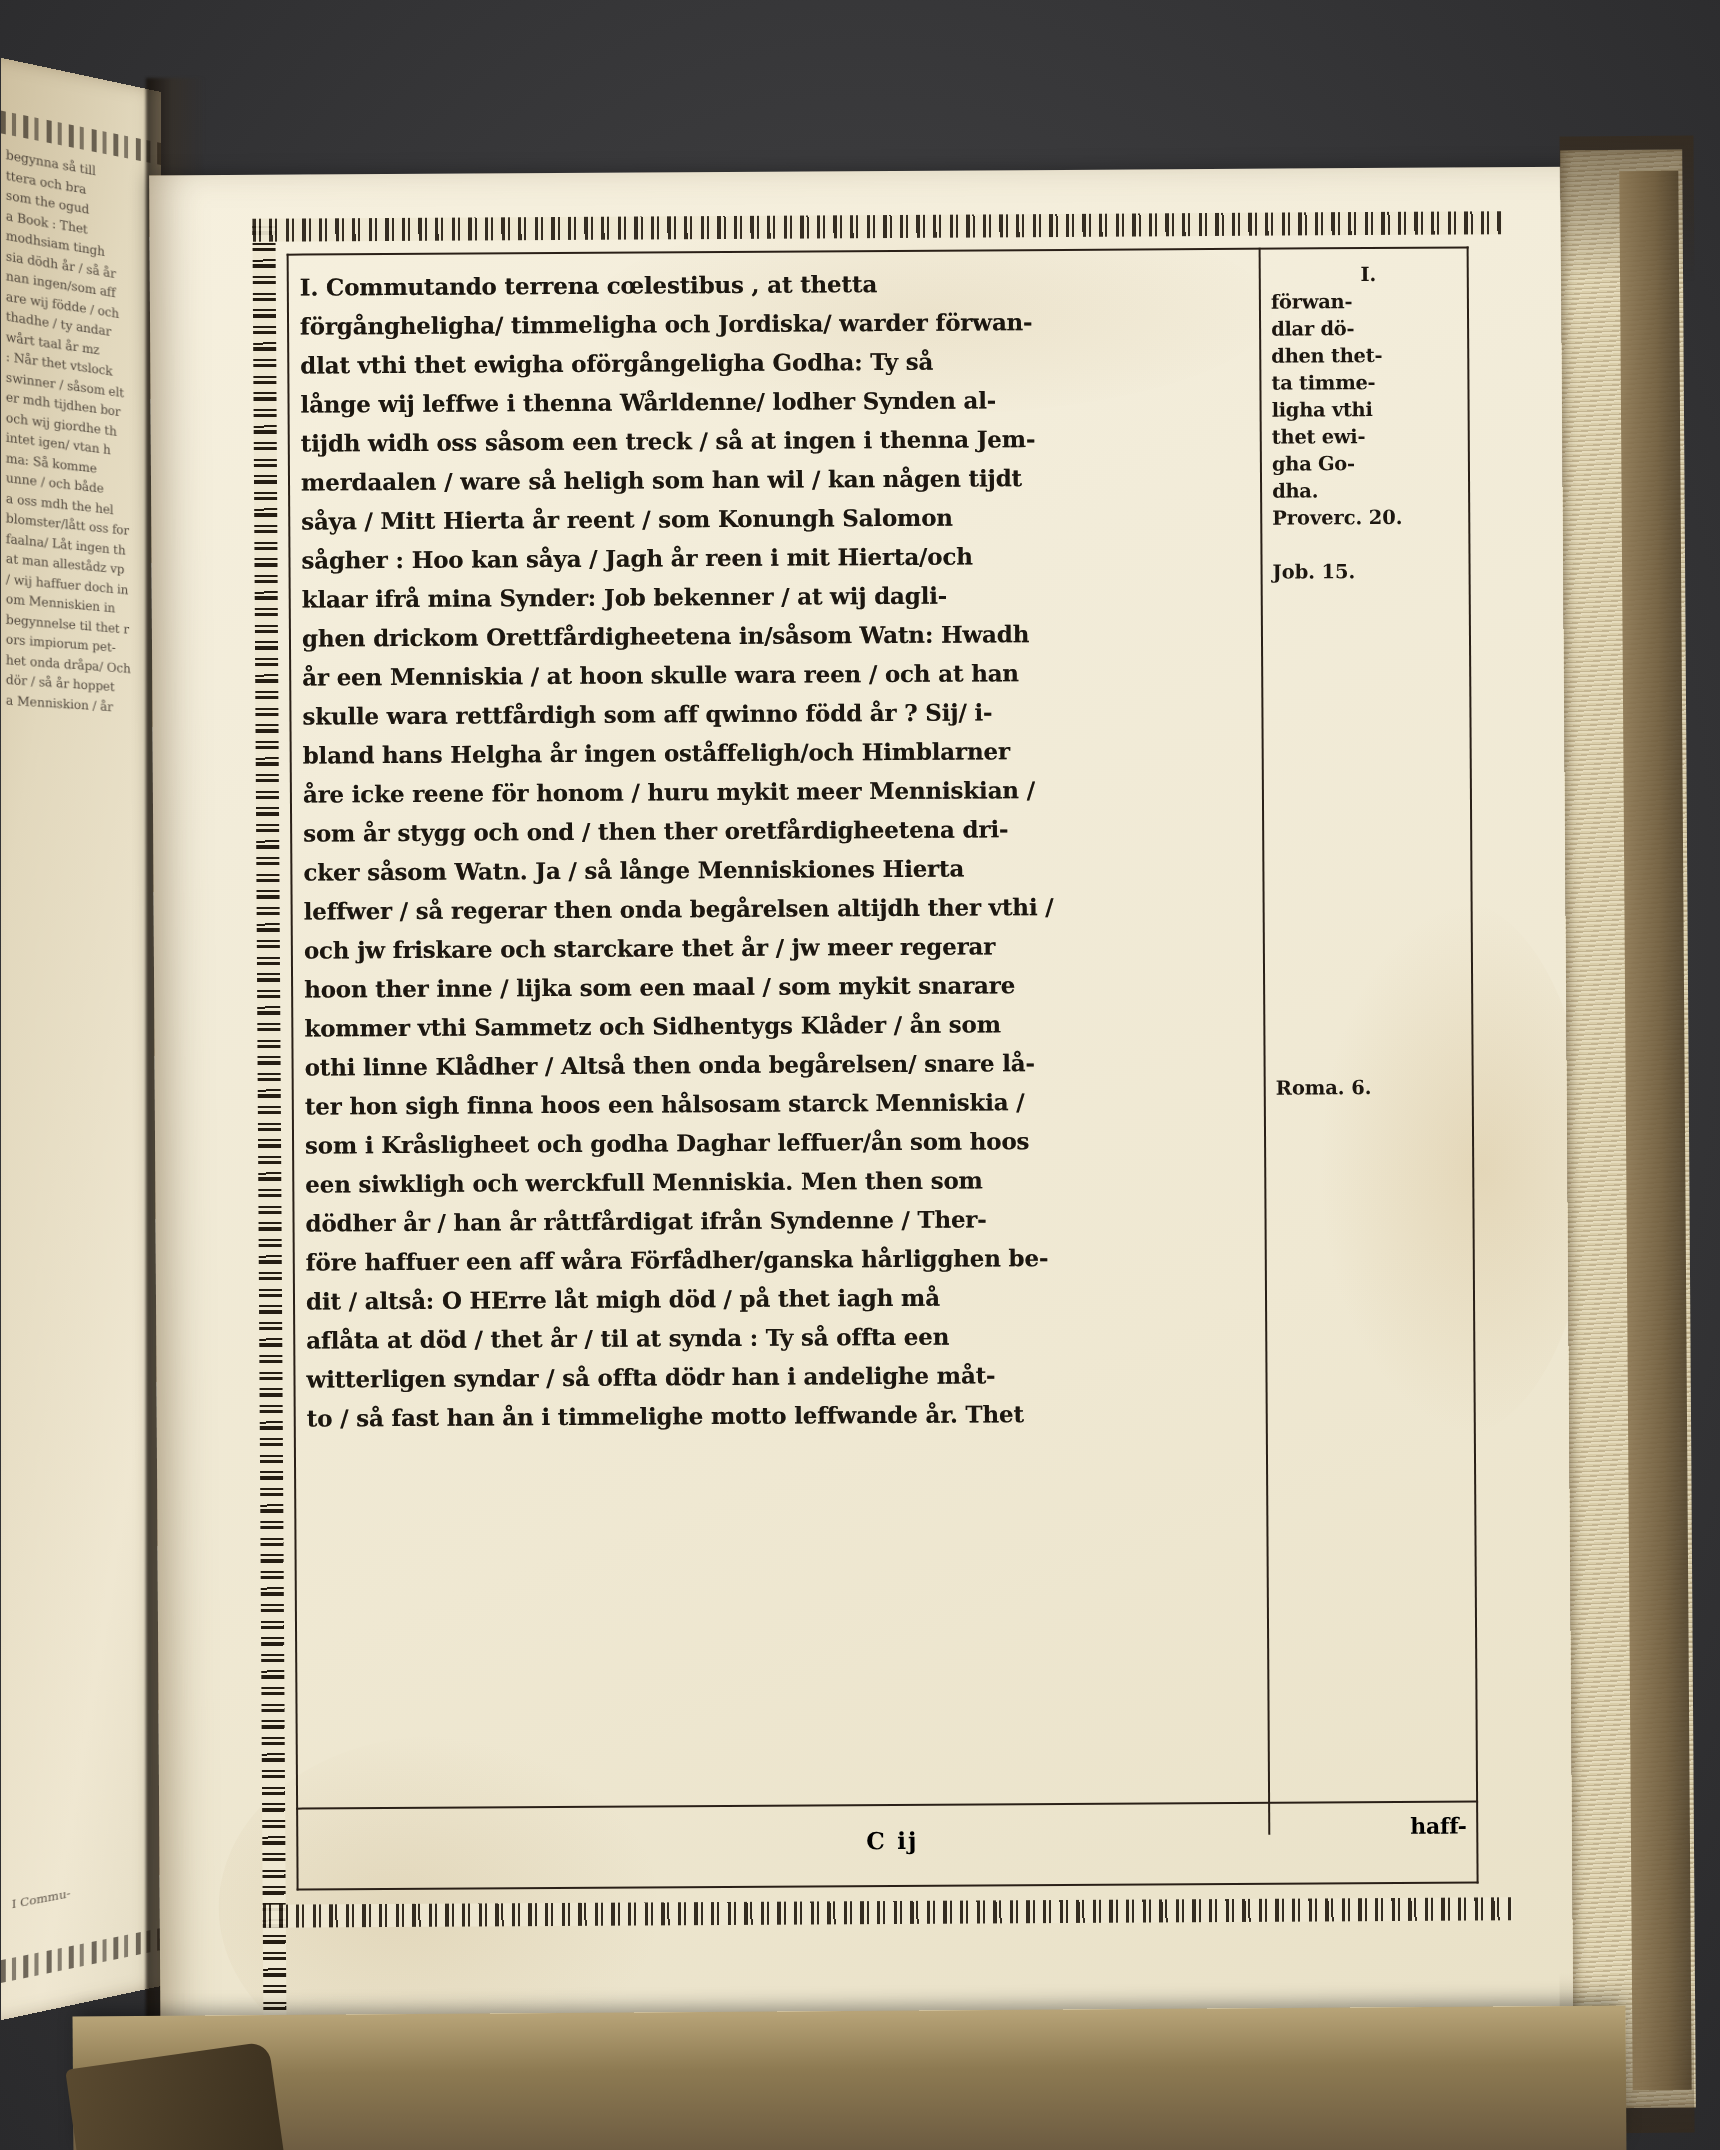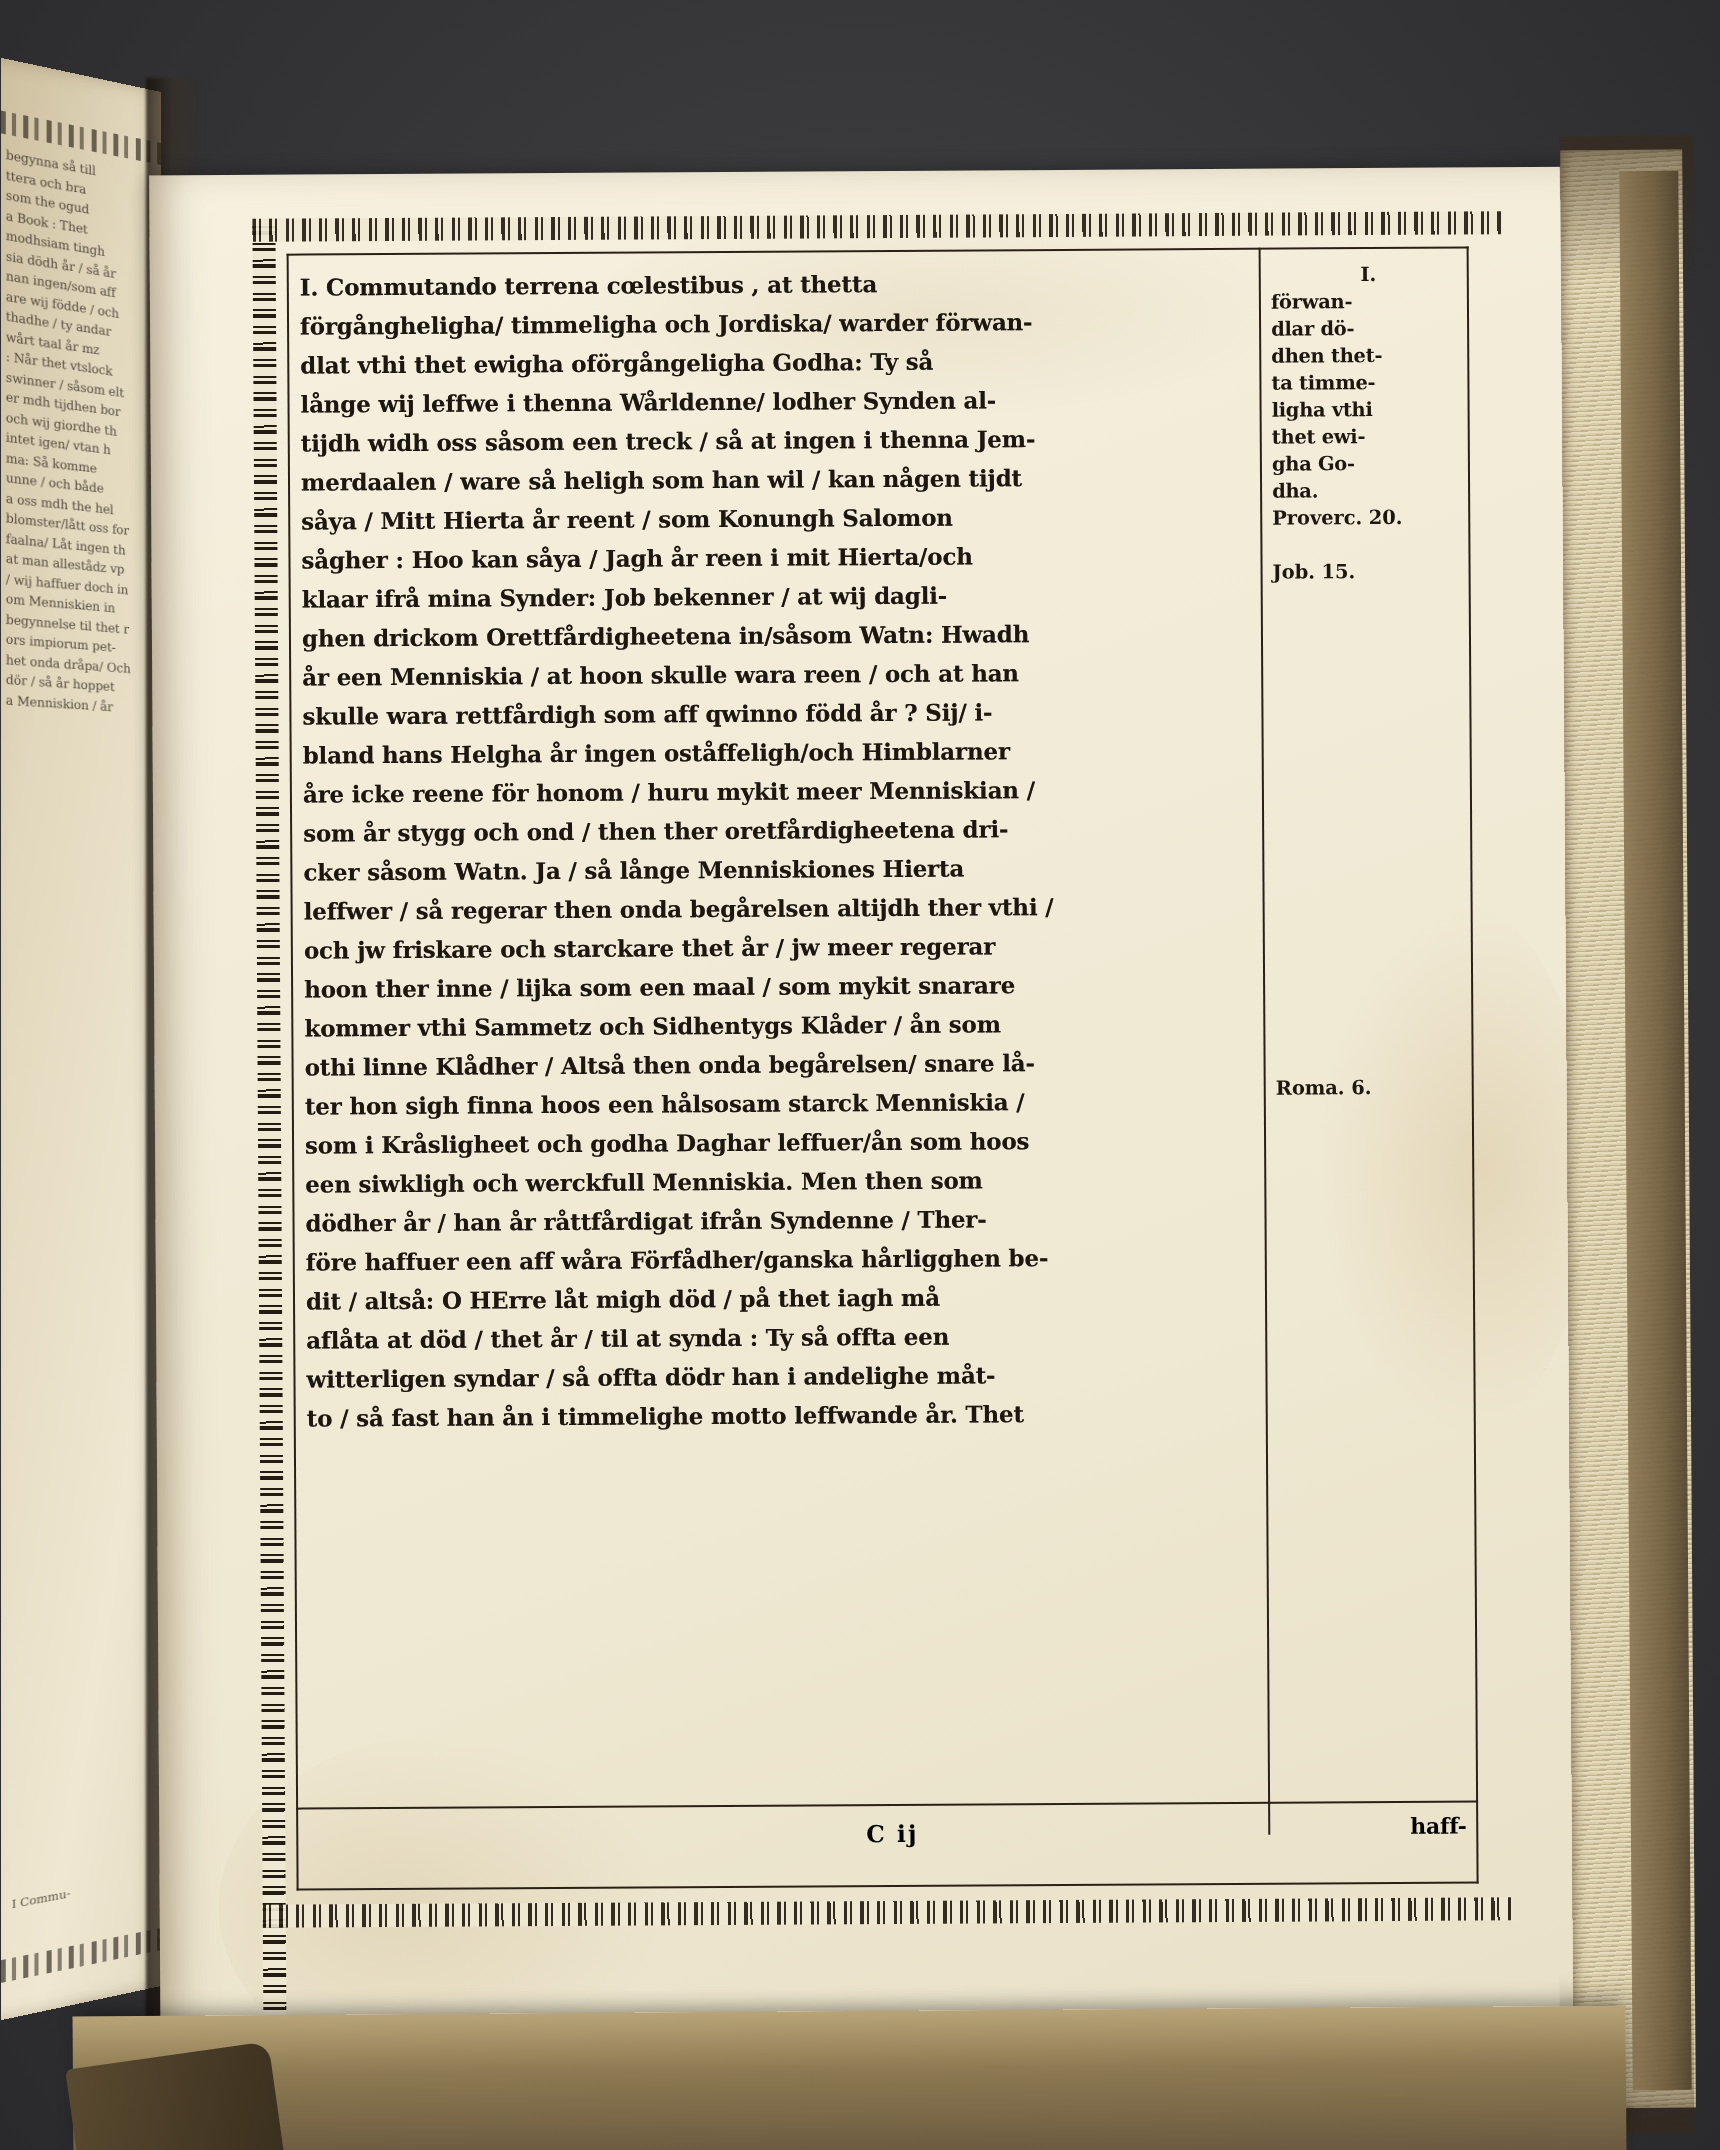--- a/index.html
+++ b/index.html
@@ -292,21 +292,21 @@
   .foot {
     position: absolute;
     left: 47px;
     top: 1601px;
     width: 1172px;
     height: 49px;
   }
   .signature {
     position: absolute;
     left: 557px;
-    top: 4px;
+    top: 11px;
     font-family: "DejaVu Serif", serif;
     font-weight: 700;
     font-size: 23.4px;
     letter-spacing: 2px;
   }
   .catchword {
     position: absolute;
     right: 14.6px;
     top: 0;
     font-family: "DejaVu Serif", serif;

